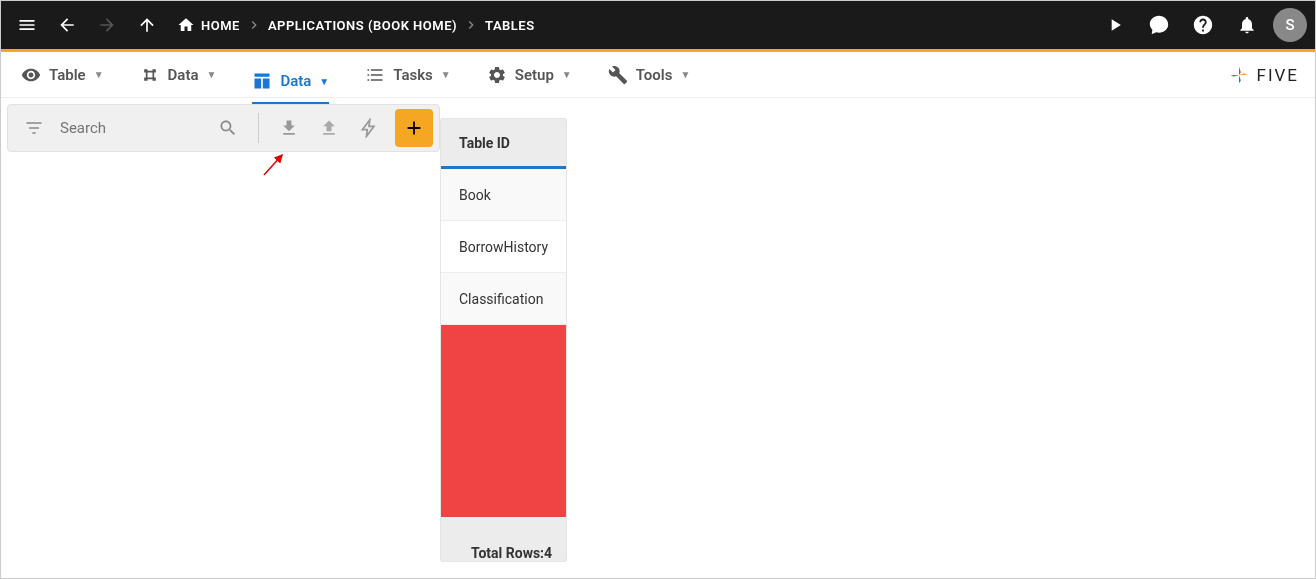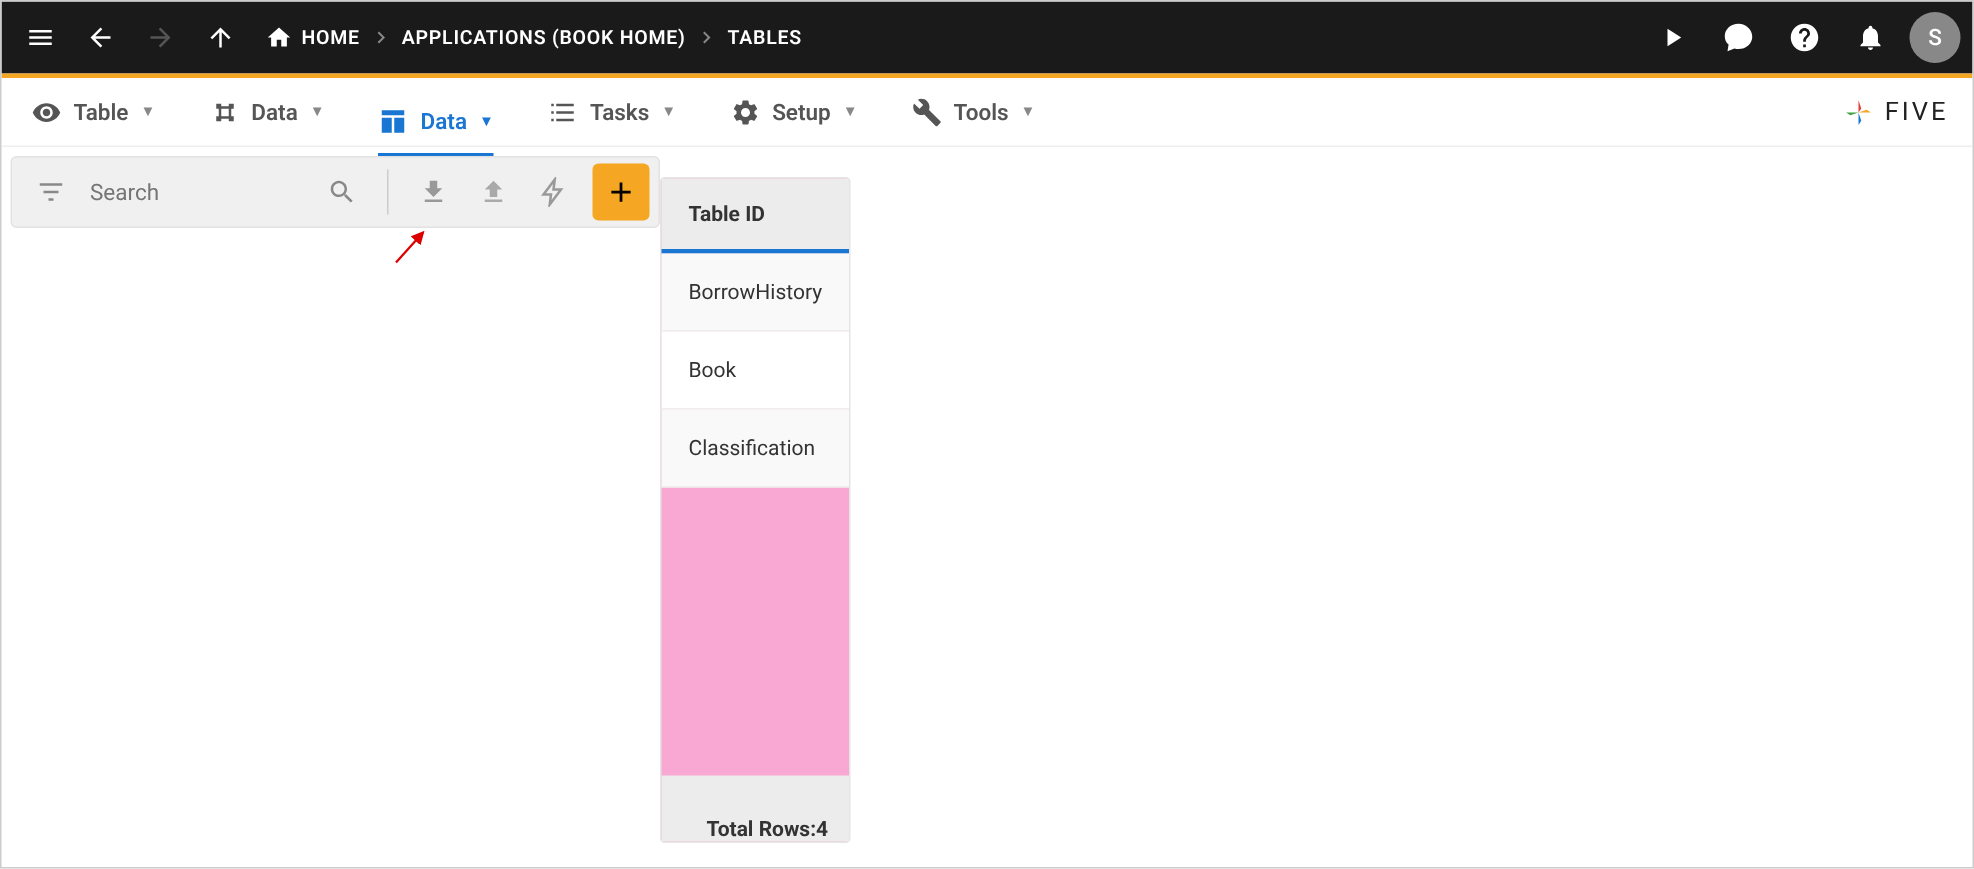--- a/index.html
+++ b/index.html
@@ -23,21 +23,21 @@
 .logo-area { margin-left: auto; display: flex; align-items: center; gap: 6px; }
 .content { display: flex; height: calc(100% - 97px); }
 .left-panel { width: 434px; padding: 6px 6px 16px 6px; display: flex; flex-direction: row; }
 .search-bar { height: 48px; background: #f0f0f0; border: 1px solid #e2e2e2; border-radius: 4px; display: flex; align-items: center; padding: 0 6px 0 12px; gap: 12px; position: relative; }
 .search-bar input { flex: 0 0 auto; width: 130px; border: none; background: transparent; font-size: 15px; outline: none; color: #555; }
 .search-bar .tool-icon { width: 28px; height: 28px; display: inline-flex; align-items: center; justify-content: center; cursor: pointer; }
 .search-bar .divider { width: 1px; height: 30px; background: #ccc; margin: 0 4px; }
 .add-btn { width: 38px; height: 38px; background: #f5a623; border-radius: 4px; display: flex; align-items: center; justify-content: center; cursor: pointer; margin-left: auto; }
 .add-btn svg { fill: #000; }
 .arrow-annotation { position: absolute; left: 252px; top: 44px; pointer-events: none; }
-.table-box { margin-top: 14px; border: 1px solid #e5e5e5; border-radius: 3px; background: #f9a8d4; flex: 1; display: flex; flex-direction: column; }
+.table-box { margin-top: 14px; border: 1px solid #e5e5e5; border-radius: 3px; background: #ef4444; flex: 1; display: flex; flex-direction: column; }
 .table-header { height: 50px; background: #ececec; display: flex; align-items: center; padding: 0 18px; font-weight: 700; font-size: 14px; color: #333; border-bottom: 3px solid #1976d2; }
 .table-row { height: 52px; display: flex; align-items: center; padding: 0 18px; font-size: 14px; color: #333; border-bottom: 1px solid #eee; cursor: pointer; }
 .table-row:nth-child(odd) { background: #f9f9f9; }
 .table-row:nth-child(even) { background: #fff; }
 .table-footer { margin-top: auto; height: 44px; background: #ececec; display: flex; align-items: flex-end; justify-content: flex-end; padding: 0 14px; font-weight: 700; font-size: 14px; color: #333; }
 .spacer { flex: 1; }
 </style>
 </head>
 <body>
 
@@ -209,24 +209,24 @@
         <line x1="4" y1="26" x2="22" y2="6" stroke="#d00" stroke-width="1.5" marker-end="url(#ah)"></line>
       </svg>
     </div>
 
     <div class="table-box">
       <div class="table-header">
         <span>Table ID</span>
       </div>
       <div>
         <div class="table-row">
-            <span>BorrowHistory</span>
+            <span>Book</span>
           </div>
         <div class="table-row">
-            <span>Book</span>
+            <span>BorrowHistory</span>
           </div>
         <div class="table-row">
             <span>Classification</span>
           </div>
       </div>
       <div class="table-footer">
         <span>Total Rows: </span>
         <span>4</span>
       </div>
     </div>

